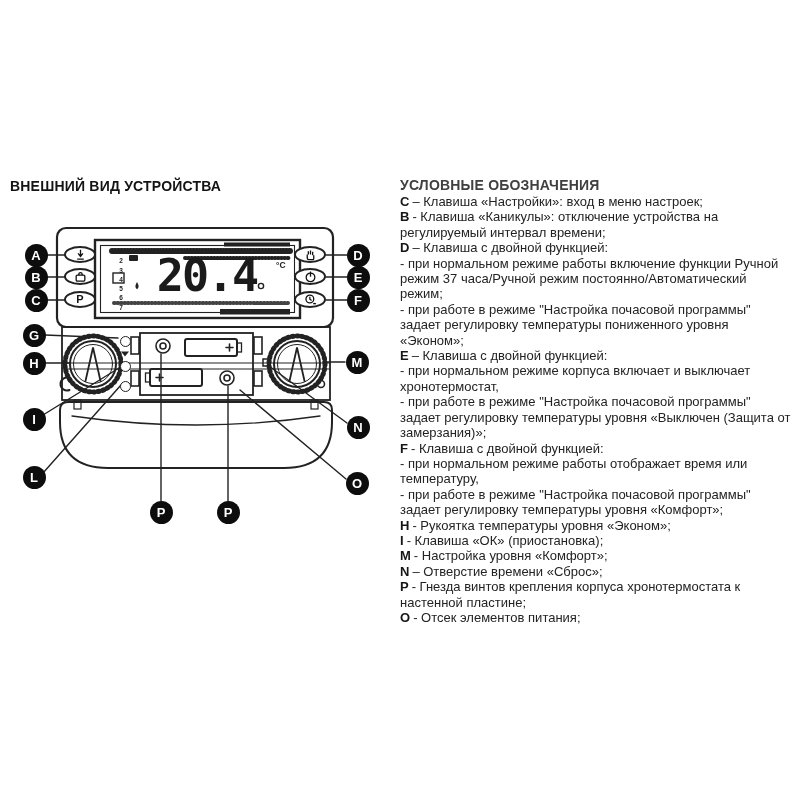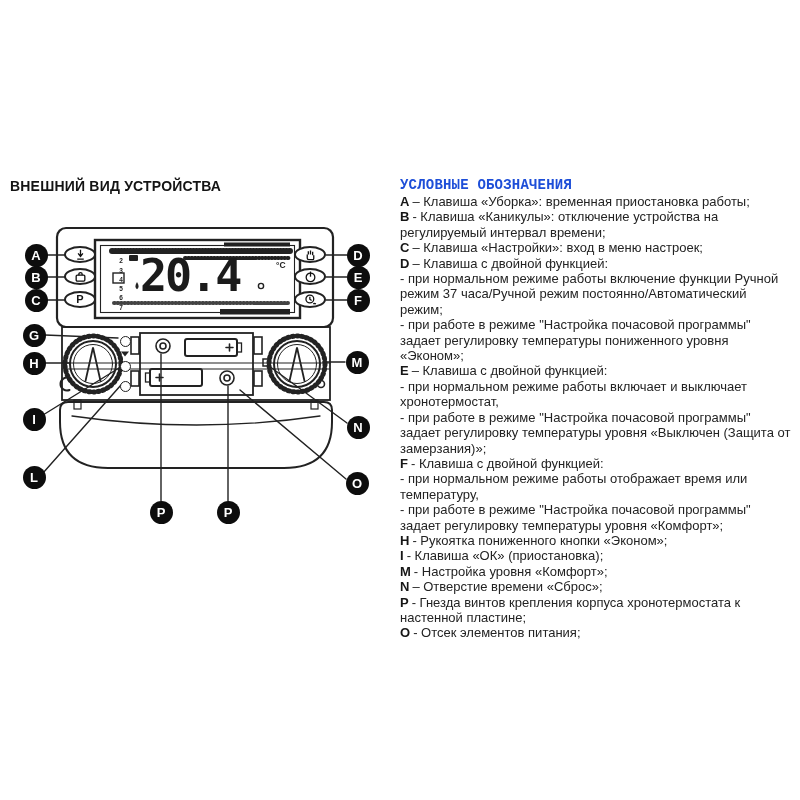--- a/index.html
+++ b/index.html
@@ -1,38 +1,38 @@
 <!DOCTYPE html>
 <html><head>
 <meta charset="utf-8">
 <style>
   html,body{margin:0;padding:0;background:#fff;}
   #page{position:relative;width:800px;height:800px;background:#fff;overflow:hidden;
         font-family:"Liberation Sans","DejaVu Sans",sans-serif;color:#1f1f1f;}
   .h-left{position:absolute;left:10px;top:178px;font-size:14px;font-weight:bold;color:#141414;letter-spacing:.2px;}
   
   #legend{position:absolute;left:400px;top:177px;width:398px;}
-  .h-right{font-size:14px;font-weight:bold;color:#1d4ed8;line-height:17px;letter-spacing:.2px;font-family:Liberation Mono, monospace;}
+  .h-right{font-size:14px;font-weight:bold;color:#404040;line-height:17px;letter-spacing:.2px;}
   .li{font-size:13px;line-height:15.4px;color:#232323;}
   .li b{font-weight:bold;padding-right:3px;color:#161616;}
   .li .t{white-space:pre-line;}
   
   #diagram{position:absolute;left:0;top:170px;width:400px;height:530px;}
   #lineart{position:absolute;left:0;top:0;}
   .badge{position:absolute;width:23px;height:23px;border-radius:50%;background:#0d0d0d;color:#fff;
          font-weight:bold;font-size:13px;display:flex;align-items:center;justify-content:center;z-index:4;}
   .oval{position:absolute;width:32px;height:17px;border:2px solid #222;border-radius:50%;background:#fff;
         display:flex;align-items:center;justify-content:center;z-index:3;box-sizing:border-box;}
   .oval svg{display:block;}
   .p-label{font-size:11px;font-weight:bold;color:#161616;line-height:1;}
   .sbtn{position:absolute;width:11px;height:11px;border:1.7px solid #222;border-radius:50%;background:#fff;
         box-sizing:border-box;z-index:3;}
   .lcd-days{position:absolute;left:116px;top:77px;width:10px;text-align:center;font-size:6.5px;line-height:9.3px;
             font-weight:bold;color:#222;white-space:pre-line;z-index:2;}
-  .lcd-reading{position:absolute;left:140px;top:82px;width:134px;text-align:left;z-index:2;
+  .lcd-reading{position:absolute;left:140px;top:82px;width:134px;text-align:center;z-index:2;
                font-family:"DejaVu Sans Mono",monospace;font-weight:bold;font-size:45px;line-height:48px;
                letter-spacing:-2px;color:#1b1b1b;}
   .lcd-unit{position:absolute;left:276px;top:90px;font-size:8.5px;font-weight:bold;color:#222;z-index:2;}
 </style>
 </head>
 <body>
 
 <div id="page">
 
   <div class="h-left">ВНЕШНИЙ ВИД УСТРОЙСТВА</div>
@@ -189,43 +189,42 @@
     <div class="badge" style="left:346.5px;top:118.5px;">F</div>
     <div class="badge" style="left:345.5px;top:180.5px;">M</div>
     <div class="badge" style="left:346.5px;top:245.5px;">N</div>
     <div class="badge" style="left:345.5px;top:301.5px;">O</div>
     <div class="badge" style="left:149.5px;top:330.5px;">P</div>
     <div class="badge" style="left:216.5px;top:330.5px;">P</div>
   </div>
 
   <div id="legend">
     <div class="h-right">УСЛОВНЫЕ ОБОЗНАЧЕНИЯ</div>
-    <div class="li"><b>A</b><span class="t">– Клавиша «Уборка»: временная приостановка работы;</span></div>
+    <div class="li"><b>C</b><span class="t">– Клавиша «Настройки»: вход в меню настроек;</span></div>
     <div class="li"><b>B</b><span class="t">- Клавиша «Каникулы»: отключение устройства на
 регулируемый интервал времени;</span></div>
-    <div class="li"><b>C</b><span class="t">– Клавиша «Настройки»: вход в меню настроек;</span></div>
     <div class="li"><b>D</b><span class="t">– Клавиша с двойной функцией:
 - при нормальном режиме работы включение функции Ручной
 режим 37 часа/Ручной режим постоянно/Автоматический
 режим;
 - при работе в режиме "Настройка почасовой программы"
 задает регулировку температуры пониженного уровня
 «Эконом»;</span></div>
     <div class="li"><b>E</b><span class="t">– Клавиша с двойной функцией:
-- при нормальном режиме работы включает и выключает
+- при нормальном режиме корпуса включает и выключает
 хронотермостат,
 - при работе в режиме "Настройка почасовой программы"
 задает регулировку температуры уровня «Выключен (Защита от
 замерзания)»;</span></div>
     <div class="li"><b>F</b><span class="t">- Клавиша с двойной функцией:
 - при нормальном режиме работы отображает время или
 температуру,
 - при работе в режиме "Настройка почасовой программы"
 задает регулировку температуры уровня «Комфорт»;</span></div>
-    <div class="li"><b>H</b><span class="t">- Рукоятка пониженного кнопки «Эконом»;</span></div>
+    <div class="li"><b>H</b><span class="t">- Рукоятка температуры уровня «Эконом»;</span></div>
     <div class="li"><b>I</b><span class="t">- Клавиша «ОК» (приостановка);</span></div>
     <div class="li"><b>M</b><span class="t">- Настройка уровня «Комфорт»;</span></div>
     <div class="li"><b>N</b><span class="t">– Отверстие времени «Сброс»;</span></div>
     <div class="li"><b>P</b><span class="t">- Гнезда винтов крепления корпуса хронотермостата к
 настенной пластине;</span></div>
     <div class="li"><b>O</b><span class="t">- Отсек элементов питания;</span></div>
   </div>
 
 </div>
 

